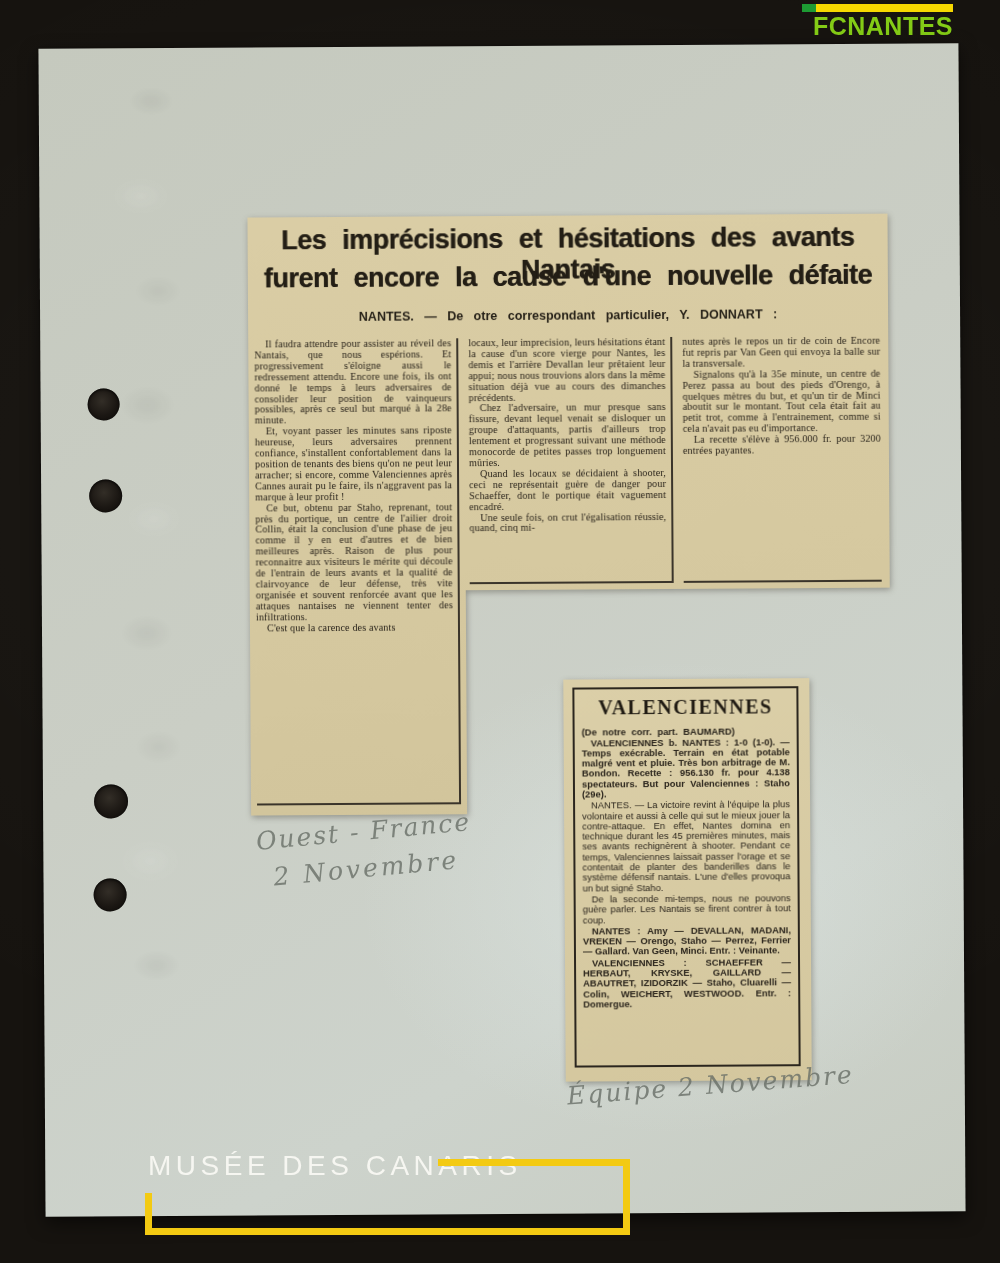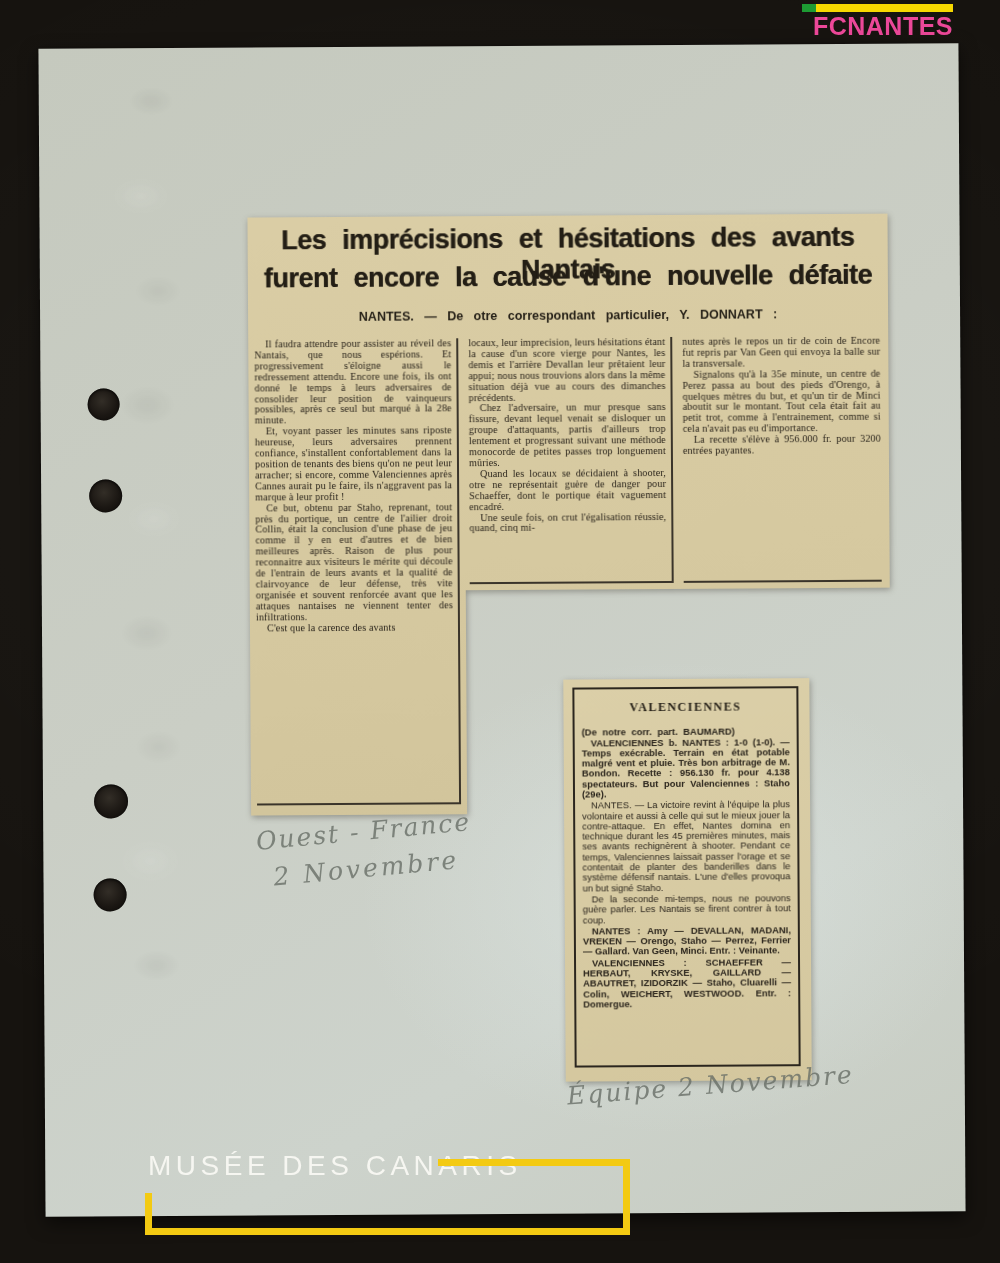--- a/index.html
+++ b/index.html
@@ -10,21 +10,21 @@
     background-image:
       radial-gradient(1200px 900px at 50% 40%, rgba(255,255,255,0.03), transparent 70%),
       radial-gradient(2px 2px at 20% 30%, rgba(255,255,255,0.05), transparent 60%);
     font-family:"Liberation Sans", sans-serif;
   }
 
   
   .logo-bar { position:absolute; top:4px; left:802px; width:151px; height:8px;
     background:linear-gradient(to right,#1d9b33 0 14px,#f6d800 14px); }
   .logo-text { position:absolute; top:12px; left:700px; width:253px; text-align:right;
-    font-weight:700; font-size:25px; color:#ec4899; letter-spacing:0.5px; }
+    font-weight:700; font-size:25px; color:#84cc16; letter-spacing:0.5px; }
 
   
   .page { position:absolute; left:42px; top:46px; width:920px; height:1168px;
     background:
       radial-gradient(430px 330px at 68% 73%, rgba(222,231,229,0.55), transparent 72%),
       linear-gradient(150deg,#c5c9be 0%, #cacec5 45%, #cdd3cc 75%, #c7ccc2 100%);
     transform:rotate(-0.35deg);
     box-shadow:0 6px 18px rgba(0,0,0,0.55), 0 0 2px rgba(0,0,0,0.4); }
 
   .watermark { position:absolute; left:52px; top:15px; width:110px; height:950px; opacity:0.9;
@@ -72,21 +72,21 @@
   .col-3 { left:434px; width:198px; height:246px; border-bottom:2px solid #3a342a; }
 
   
   .clip-va-wrap { position:absolute; left:521px; top:634px; width:246px; height:402px;
     filter:drop-shadow(1px 2px 3px rgba(35,30,20,0.35)); }
   .clip-va { width:100%; height:100%; position:relative;
     background:linear-gradient(170deg,#dbcfa8,#d4c79e); }
   .va-box { position:absolute; left:9px; top:8px; right:11px; bottom:14px;
     border:2.5px solid #2b261e; padding:3px 7px; overflow:hidden; }
   .va-hl { text-align:center; font-family:"Liberation Serif", serif; font-weight:700;
-    font-size:12px; line-height:23.5px; letter-spacing:1.5px; word-spacing:8px;
+    font-size:20px; line-height:23.5px; letter-spacing:1.5px; word-spacing:8px;
     color:#211c14; margin-top:4px; }
   .va-byline { font-weight:700; font-size:9.4px; color:#241f17; margin-top:6px;
     word-spacing:3px; }
   .va-body p { margin:1px 0 0 0; font-size:9.4px; line-height:10.3px; text-align:justify;
     color:#2b251c; text-indent:9px; }
   .va-body p.b { font-weight:700; }
 
   
   .hand { position:absolute; font-family:"DejaVu Serif", serif; font-style:italic;
     color:rgba(104,110,103,0.8); }
@@ -124,21 +124,21 @@
 
       <div class="col col-1">
         <p>Il faudra attendre pour assister au réveil des Nantais, que nous espérions. Et progressivement s'éloigne aussi le redressement attendu. Encore une fois, ils ont donné le temps à leurs adversaires de consolider leur position de vainqueurs possibles, après ce seul but marqué à la 28e minute.</p>
         <p>Et, voyant passer les minutes sans riposte heureuse, leurs adversaires prennent confiance, s'installent confortablement dans la position de tenants des biens qu'on ne peut leur arracher; si encore, comme Valenciennes après Cannes aurait pu le faire, ils n'aggravent pas la marque à leur profit !</p>
         <p>Ce but, obtenu par Staho, reprenant, tout près du portique, un centre de l'ailier droit Collin, était la conclusion d'une phase de jeu comme il y en eut d'autres et de bien meilleures après. Raison de plus pour reconnaitre aux visiteurs le mérite qui découle de l'entrain de leurs avants et la qualité de clairvoyance de leur défense, très vite organisée et souvent renforcée avant que les attaques nantaises ne viennent tenter des infiltrations.</p>
         <p>C'est que la carence des avants</p>
       </div>
       <div class="col col-2">
         <p class="cont">locaux, leur imprecision, leurs hésitations étant la cause d'un score vierge pour Nantes, les demis et l'arrière Devallan leur prêtaient leur appui; nous nous trouvions alors dans la même situation déjà vue au cours des dimanches précédents.</p>
         <p>Chez l'adversaire, un mur presque sans fissure, devant lequel venait se disloquer un groupe d'attaquants, partis d'ailleurs trop lentement et progressant suivant une méthode monocorde de petites passes trop longuement mûries.</p>
-        <p>Quand les locaux se décidaient à shooter, otre ne représentait guère de danger pour Schaeffer, dont le portique était vaguement encadré.</p>
+        <p>Quand les locaux se décidaient à shooter, ceci ne représentait guère de danger pour Schaeffer, dont le portique était vaguement encadré.</p>
         <p>Une seule fois, on crut l'égalisation réussie, quand, cinq mi-</p>
       </div>
       <div class="col col-3">
         <p class="cont">nutes après le repos un tir de coin de Encore fut repris par Van Geen qui envoya la balle sur la transversale.</p>
         <p>Signalons qu'à la 35e minute, un centre de Perez passa au bout des pieds d'Orengo, à quelques mètres du but, et qu'un tir de Minci aboutit sur le montant. Tout cela était fait au petit trot, comme à l'entrainement, comme si cela n'avait pas eu d'importance.</p>
         <p>La recette s'élève à 956.000 fr. pour 3200 entrées payantes.</p>
       </div>
     </div>
   </div>
 

